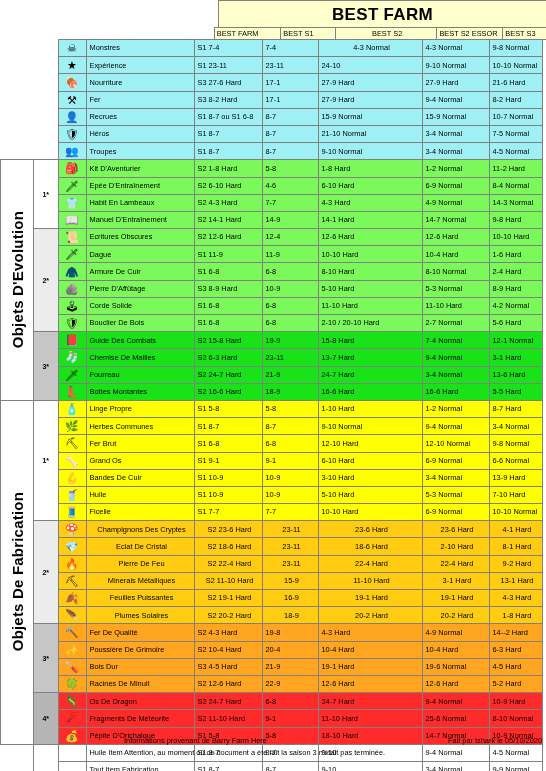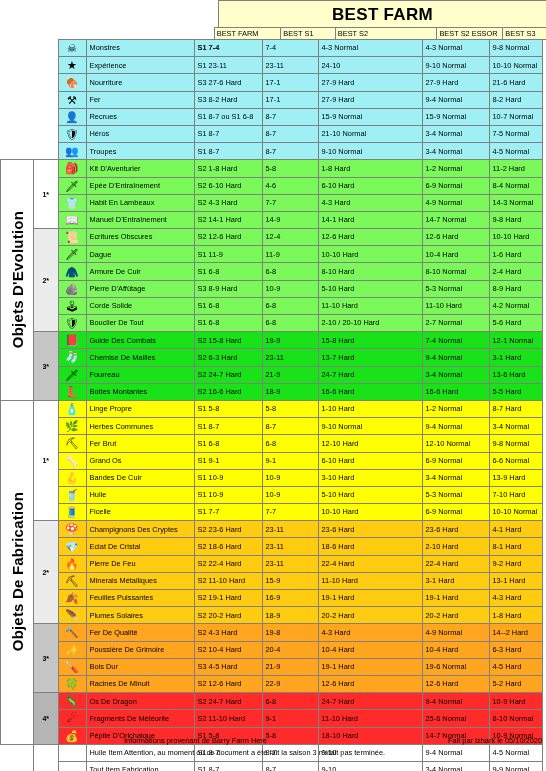--- a/index.html
+++ b/index.html
@@ -4,38 +4,38 @@
 <style>
   html,body{margin:0;padding:0;background:#ffffff;}
   body{width:546px;height:771px;font-family:"Liberation Sans",sans-serif;color:#000;}
   #sheet{position:relative;width:546px;height:771px;overflow:hidden;padding-left:9px;}
 
   table.grid{border-collapse:collapse;table-layout:fixed;}
   td{padding:0;margin:0;font-size:7.4px;line-height:1;vertical-align:middle;
      border:0.5px solid #808080;white-space:nowrap;overflow:hidden;}
   .c-ico{width:27px;}
   .c-name{width:104px;}
-  .c-bf{width:64px;font-weight:bold;}
+  .c-bf{width:64px;}
   .c-s1{width:52px;}
-  .c-s2{width:100px;}
+  .c-s2{width:100px;text-align:center;}
   .c-s2e{width:63px;}
   .c-s3{width:49px;margin-left:12px;}
 
   
   .title-cell{background:#ffffcc;border:1px solid #808080;text-align:center;
               font-size:17px;font-weight:bold;letter-spacing:.3px;height:26px;}
   .hdr{background:#ffffcc;font-weight:normal;font-size:7.4px;height:11px;padding-left:2px;}
   .blankcell{border:0;background:#fff;}
 
   
   .cyan{background:#9ff0f5;}
   .g1{background:#7bf85a;}
   .g2{background:#19e218;}
   .yel{background:#ffff00;}
-  .org1{background:#ffcc11;}
+  .org1{background:#ffcc11;text-align:center;}
   .org2{background:#ffa520;}
   .red{background:#ff2b2b;}
   .wht{background:#ffffff;}
 
   .cell{padding-left:3px;height:16.2px;}
 
   
   .sec-label{background:#ffffff;text-align:center;vertical-align:middle;}
   .sec-label .vtxt{
     writing-mode:vertical-rl;transform:rotate(180deg);
@@ -236,21 +236,21 @@
       <td class="icocell g1"><span class="icon">🕹</span></td>
       <td class="cell g1">Corde Solide</td>
       <td class="cell g1">S1 6-8</td>
       <td class="cell g1">6-8</td>
       <td class="cell g1">11-10 Hard</td>
       <td class="cell g1">11-10 Hard</td>
       <td class="cell g1">4-2 Normal</td>
     </tr>
     <tr>
       <td class="icocell g1"><span class="icon">🛡</span></td>
-      <td class="cell g1">Bouclier De Tout</td>
+      <td class="cell g1">Bouclier De Bois</td>
       <td class="cell g1">S1 6-8</td>
       <td class="cell g1">6-8</td>
       <td class="cell g1">2-10 / 20-10 Hard</td>
       <td class="cell g1">2-7 Normal</td>
       <td class="cell g1">5-6 Hard</td>
     </tr>
 
     <tr>
       <td class="tier d" rowspan="4">3*</td>
       <td class="icocell g2"><span class="icon">📕</span></td>

